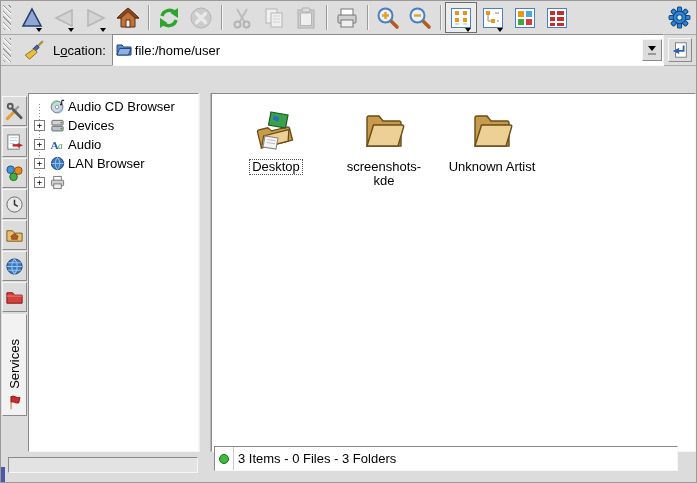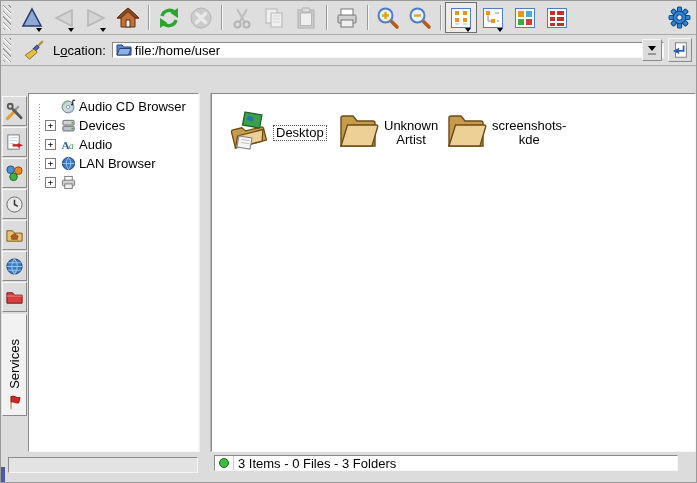--- a/index.html
+++ b/index.html
@@ -21,21 +21,21 @@
   .dd{position:absolute;bottom:0;right:5px;width:0;height:0;
     border-left:3.5px solid transparent;border-right:3.5px solid transparent;border-top:4.5px solid #000;}
   .tsep{width:1px;height:25px;background:#9a9a9a;margin:0 4px;box-shadow:1px 0 0 #f6f6f6;flex:0 0 auto;}
   .tspacer{flex:1;}
   .logo-btn{width:30px;height:29px;display:flex;align-items:center;justify-content:center;flex:0 0 auto;}
   .logo-btn svg{width:25px;height:25px;}
   .locbar{height:30px;display:flex;align-items:center;border-bottom:1px solid #a9a9a9;background:#dedede;gap:4px;padding-right:4px;}
   .clear-btn{width:27px;height:26px;display:flex;align-items:center;justify-content:center;flex:0 0 auto;}
   .clear-btn svg{width:22px;height:22px;}
   .loc-label{padding:0 2px;flex:0 0 auto;}
-  .combo{flex:1;height:16px;background:#fff;border:1px solid;border-color:#8a8a8a #f6f6f6 #f6f6f6 #8a8a8a;
+  .combo{flex:1;height:32px;background:#fff;border:1px solid;border-color:#8a8a8a #f6f6f6 #f6f6f6 #8a8a8a;
     display:flex;align-items:center;box-sizing:border-box;}
   .combo-icon{display:flex;margin:0 3px;}
   .combo-icon svg{width:16px;height:16px;}
   .combo-text{flex:1;white-space:nowrap;overflow:hidden;}
   .combo-arrow{width:18px;height:20px;margin-right:1px;background:#dcdcdc;border:1px solid;
     border-color:#f6f6f6 #8a8a8a #8a8a8a #f6f6f6;display:flex;flex-direction:column;align-items:center;justify-content:center;gap:2px;flex:0 0 auto;}
   .combo-arrow .tri{width:0;height:0;border-left:4px solid transparent;border-right:4px solid transparent;border-top:5px solid #000;}
   .combo-arrow .bar{width:8px;height:2px;background:#9a9a9a;}
   .go-btn{width:24px;height:24px;background:#dcdcdc;border:1px solid;border-color:#f6f6f6 #8a8a8a #8a8a8a #f6f6f6;
     display:flex;align-items:center;justify-content:center;flex:0 0 auto;box-sizing:border-box;}
@@ -48,37 +48,37 @@
   .tab-btn svg{width:19px;height:19px;}
   .tab-active{width:25px;margin:1px 0 1px 1px;flex:0 0 102px;background:#f2f2f2;border:1px solid;
     border-color:#f6f6f6 #8a8a8a #8a8a8a #f6f6f6;display:flex;flex-direction:column;align-items:center;
     justify-content:flex-end;gap:5px;padding:6px 0 4px;box-sizing:border-box;}
   .tab-active .vtext{writing-mode:vertical-rl;transform:rotate(180deg);font-size:13px;}
   .tab-active svg{width:17px;height:17px;}
   .treepanel{width:171px;background:#fff;border:1px solid;border-color:#8a8a8a #f6f6f6 #f6f6f6 #8a8a8a;
     position:relative;padding-top:3px;overflow:hidden;flex:0 0 auto;box-sizing:border-box;}
   .tree-guide{position:absolute;left:10px;top:10px;width:1px;height:76px;
     background:repeating-linear-gradient(to bottom,#909090 0 1px,transparent 1px 3px);}
-  .tree-row{display:flex;align-items:center;height:19px;padding-left:15px;gap:2px;position:relative;}
+  .tree-row{display:flex;align-items:center;height:19px;padding-left:4px;gap:2px;position:relative;}
   .expander{width:13px;display:flex;align-items:center;justify-content:center;flex:0 0 auto;}
   .expander .box{width:9px;height:9px;border:1px solid #7e7e7e;background:#fff;font-size:9px;line-height:8px;text-align:center;font-family:"DejaVu Sans Mono",monospace;}
   .tree-icon{width:18px;display:flex;justify-content:center;flex:0 0 auto;}
   .tree-icon svg{width:15px;height:15px;}
   .tree-label{white-space:nowrap;}
   .splitter{width:10px;background:#dcdcdc;border-left:1px solid #efefef;border-right:1px solid #b5b5b5;flex:0 0 auto;}
   .iconview{flex:1;background:#fff;border:1px solid;border-color:#8a8a8a #f6f6f6 #f6f6f6 #8a8a8a;
     display:flex;align-items:flex-start;padding:12px 0 0 14px;gap:8px;box-sizing:border-box;}
-  .file-item{width:100px;display:flex;flex-direction:row;align-items:center;}
+  .file-item{width:100px;display:flex;flex-direction:column;align-items:center;}
   .file-icon svg{width:48px;height:48px;}
   .file-label{margin-top:3px;text-align:center;max-width:94px;line-height:14px;padding:0 2px;}
   .file-item.selected .file-label{outline:1px dotted #555;}
   
   .sidebar-status{position:absolute;left:7px;bottom:9px;width:190px;height:16px;background:#e3e3e3;
     border:1px solid;border-color:#8a8a8a #f6f6f6 #f6f6f6 #8a8a8a;box-sizing:border-box;}
-  .main-status{position:absolute;left:213px;right:18px;bottom:11px;height:16px;display:flex;background:#fff;
+  .main-status{position:absolute;left:213px;right:18px;bottom:11px;height:25px;display:flex;background:#fff;
     border:1px solid;border-color:#8a8a8a #f6f6f6 #f6f6f6 #8a8a8a;box-sizing:border-box;}
   .led-cell{width:18px;display:flex;align-items:center;justify-content:center;border-right:1px solid #cccccc;flex:0 0 auto;}
   .led{width:10px;height:10px;border-radius:50%;border:1px solid #1d6a1d;box-sizing:border-box;}
   .status-text{align-self:center;padding:0 4px;white-space:nowrap;}
   .blue-sliver{position:absolute;left:0;bottom:0;width:4px;height:15px;background:#4a5aa8;}
 </style>
 </head>
 <body>
 
 <div class="window">
@@ -462,28 +462,28 @@
               <path d="M13 30 l13 2 -2 11 -13 -2 Z" fill="#f4f4f4" stroke="#888" stroke-width="1.1"></path>
               <path d="M15.5 33.5l8 1.2M15 36.5l8 1.2" stroke="#c0c0c0"></path>
             </svg></div>
           <div class="file-label">Desktop</div>
         </div>
         <div class="file-item">
           <div class="file-icon"><svg viewBox="0 0 48 48">
               <path d="M7 40 V12 q0-2 2-2 h10 l4 5 h16 q2 0 2 2 v23 Z" fill="#c79b4b" stroke="#6b4c16" stroke-width="1.4"></path>
               <path d="M7 40 L13.5 19 h28.5 q2.2 0 1.6 2 L38 40 Z" fill="#ecd096" stroke="#6b4c16" stroke-width="1.4"></path>
             </svg></div>
-          <div class="file-label">Unknown Artist</div>
+          <div class="file-label">screenshots-kde</div>
         </div>
         <div class="file-item">
           <div class="file-icon"><svg viewBox="0 0 48 48">
               <path d="M7 40 V12 q0-2 2-2 h10 l4 5 h16 q2 0 2 2 v23 Z" fill="#c79b4b" stroke="#6b4c16" stroke-width="1.4"></path>
               <path d="M7 40 L13.5 19 h28.5 q2.2 0 1.6 2 L38 40 Z" fill="#ecd096" stroke="#6b4c16" stroke-width="1.4"></path>
             </svg></div>
-          <div class="file-label">screenshots-kde</div>
+          <div class="file-label">Unknown Artist</div>
         </div>
       </div>
   </div>
 
   <div class="sidebar-status"></div>
   <div class="main-status">
     <div class="led-cell">
         <span class="led" style="background: rgb(61, 187, 61);"></span>
       </div>
     <span class="status-text">3 Items - 0 Files - 3 Folders</span>

